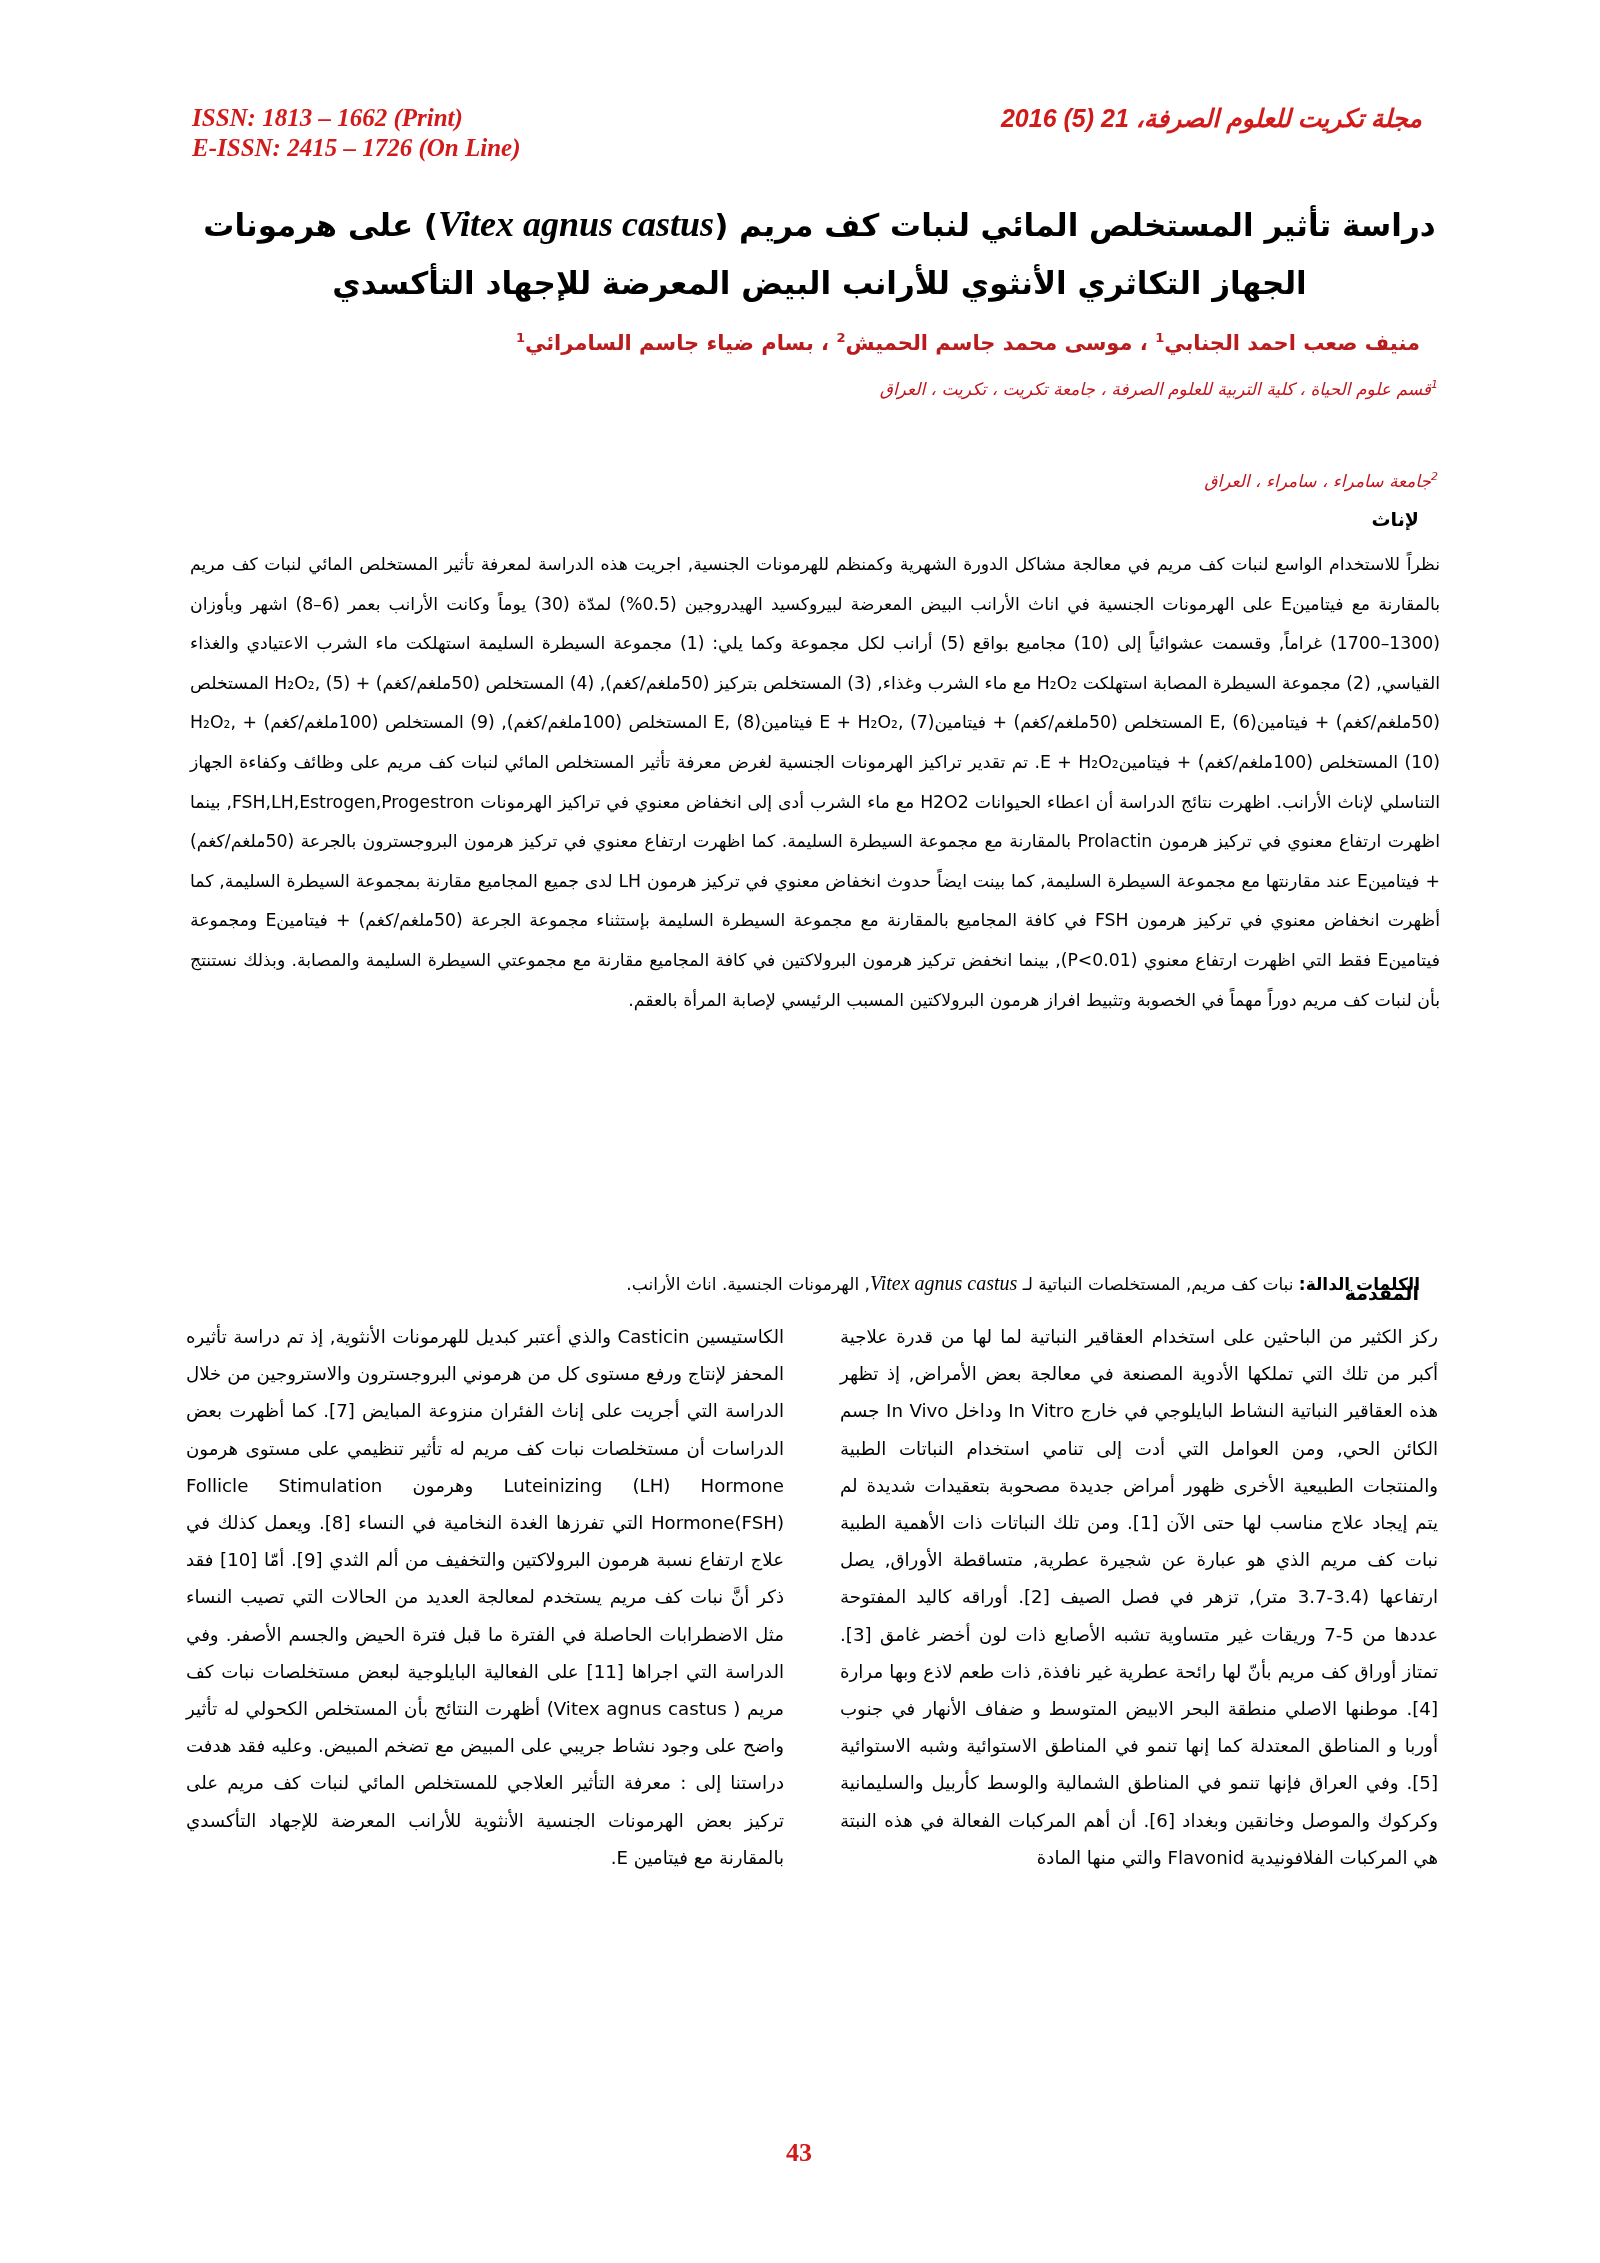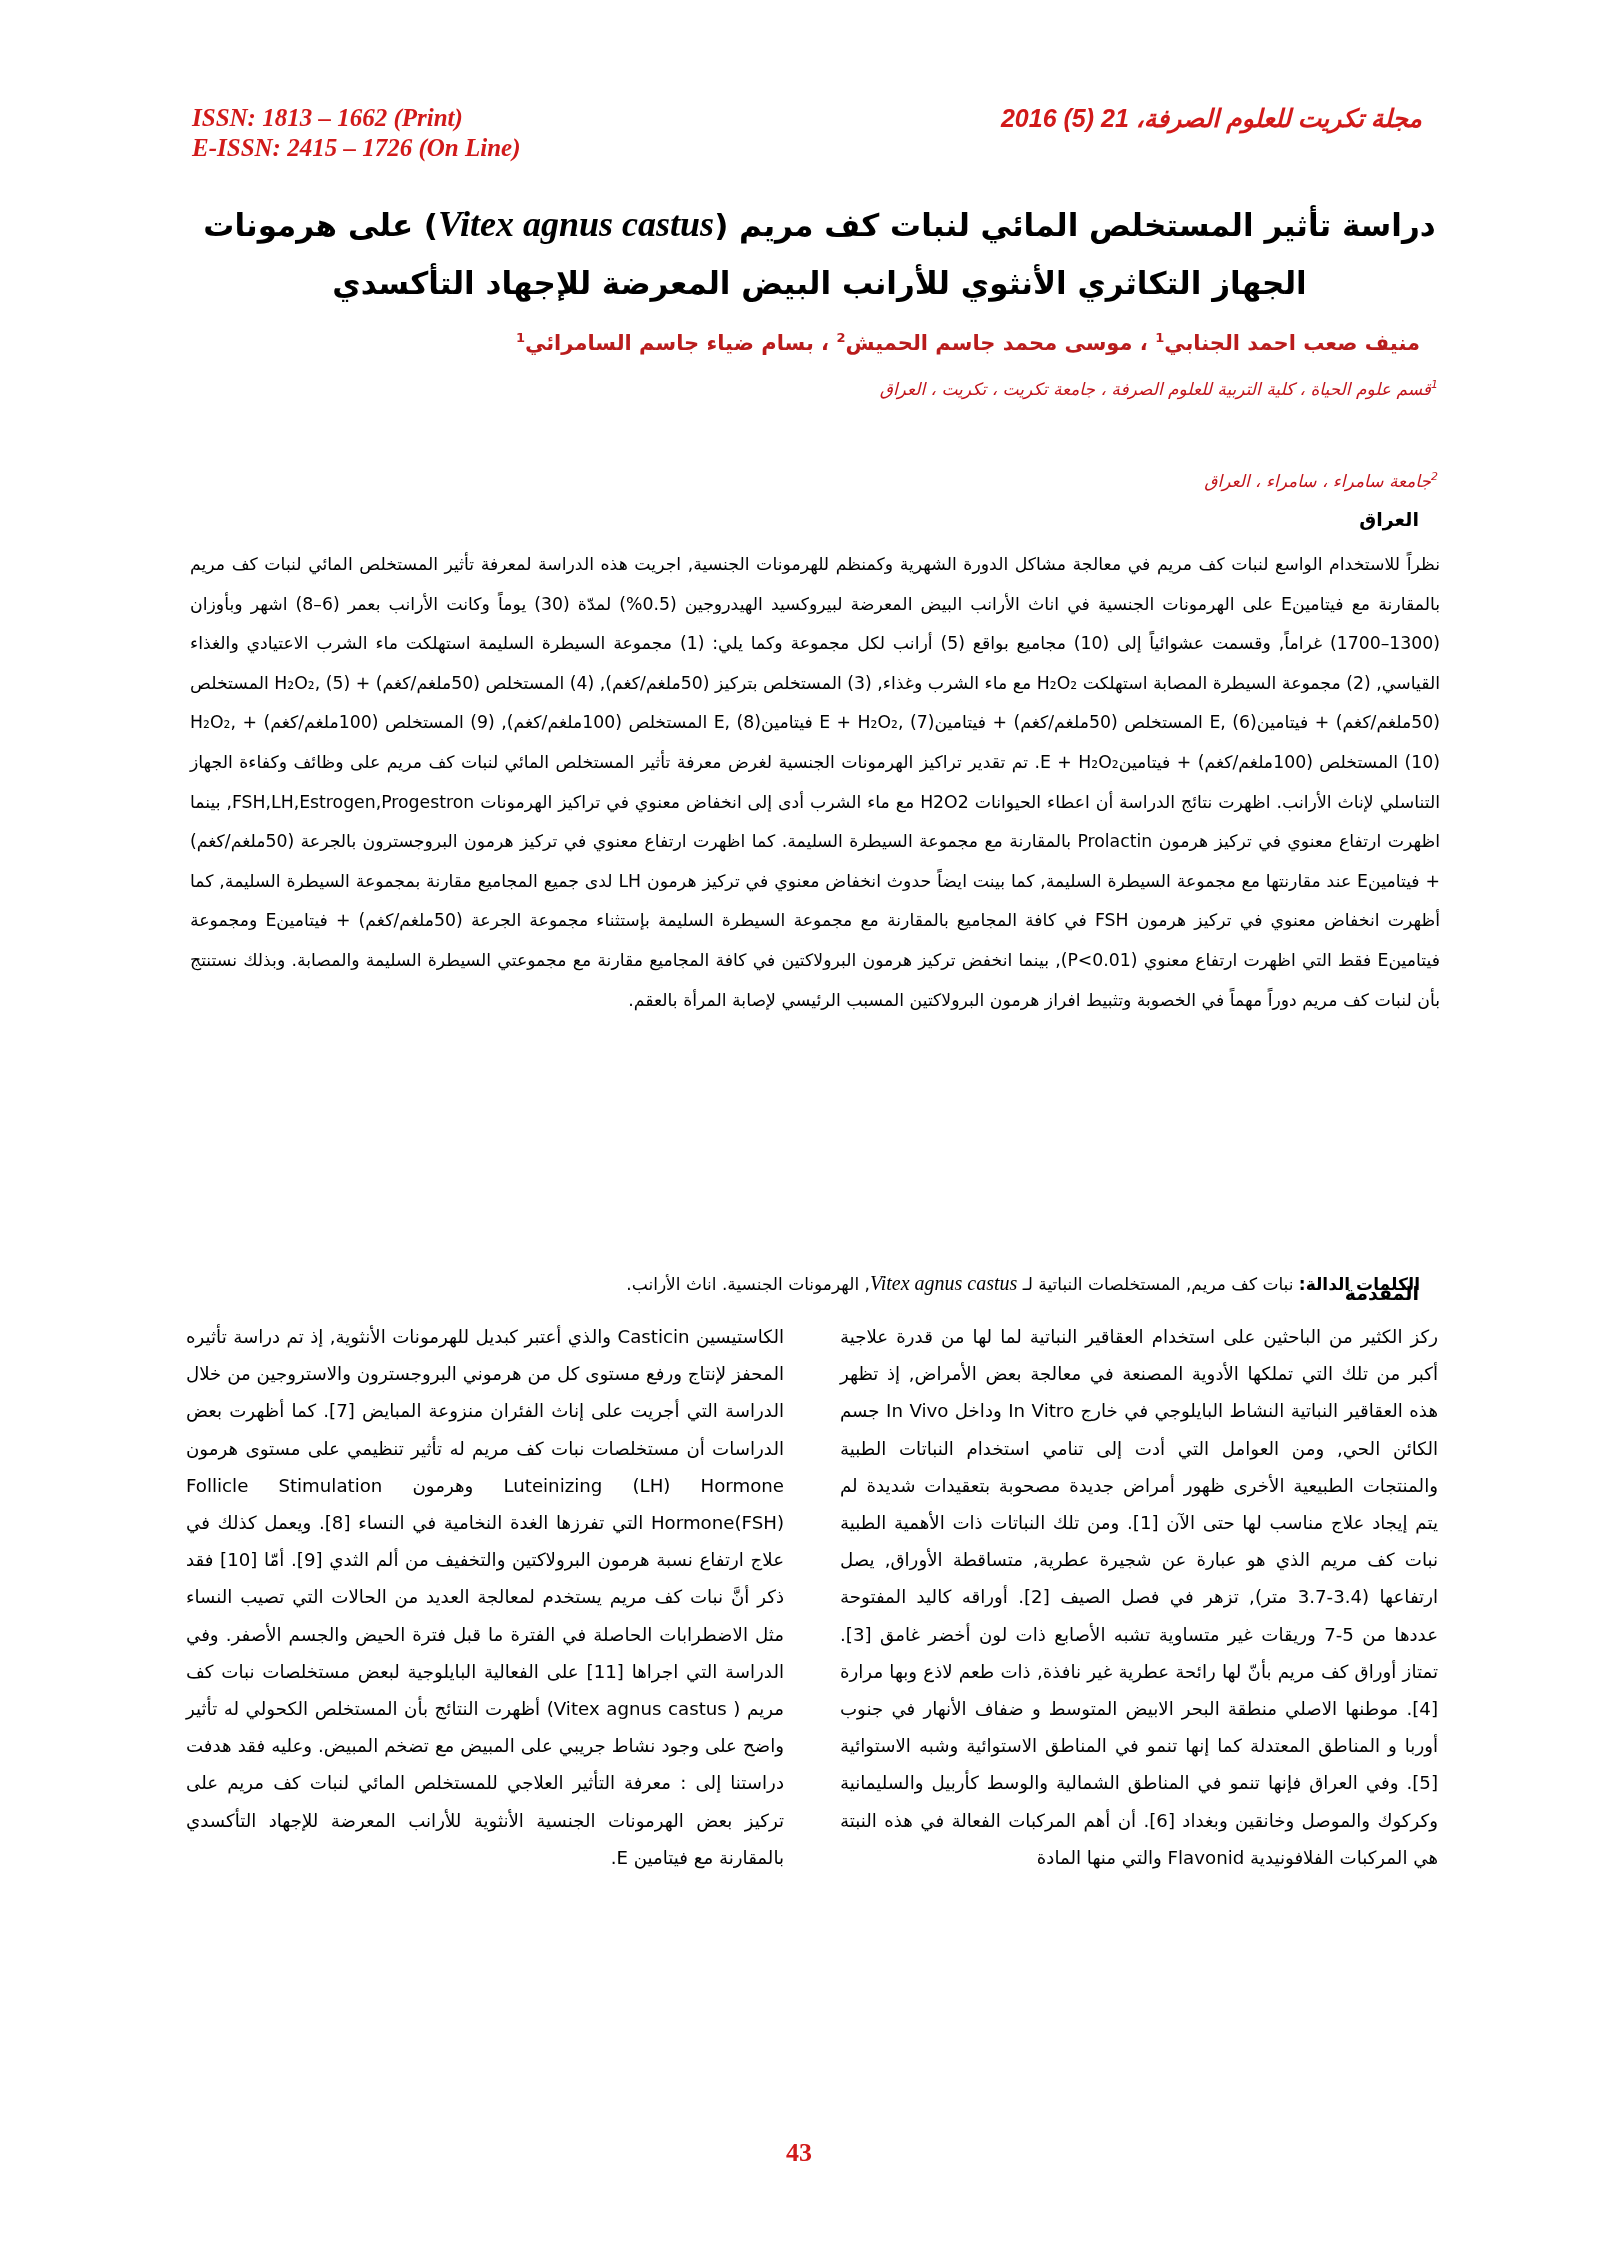--- a/index.html
+++ b/index.html
@@ -37,21 +37,21 @@
 
 <div class="title"><span>دراسة تأثير المستخلص المائي لنبات كف مريم (</span><span class="latin">Vitex agnus castus</span><span>) على هرمونات الجهاز التكاثري الأنثوي للأرانب البيض المعرضة للإجهاد التأكسدي</span></div>
 
 <div class="authors">
   <span>منيف صعب احمد الجنابي</span><sup>1</sup><span> ، </span><span>موسى محمد جاسم الحميش</span><sup>2</sup><span> ، </span><span>بسام ضياء جاسم السامرائي</span><sup>1</sup>
 </div>
 
 <div class="aff aff1"><sup>1</sup><span>قسم علوم الحياة ، كلية التربية للعلوم الصرفة ، جامعة تكريت ، تكريت ، العراق</span></div>
 <div class="aff aff2"><sup>2</sup><span>جامعة سامراء ، سامراء ، العراق</span></div>
 
-<div class="section-head abstract-head">العراق</div>
+<div class="section-head abstract-head">لإناث</div>
 <div class="abstract">نظراً للاستخدام الواسع لنبات كف مريم في معالجة مشاكل الدورة الشهرية وكمنظم للهرمونات الجنسية, اجريت هذه الدراسة لمعرفة تأثير المستخلص المائي لنبات كف مريم بالمقارنة مع فيتامينE على الهرمونات الجنسية في اناث الأرانب البيض المعرضة لبيروكسيد الهيدروجين (0.5%) لمدّة (30) يوماً وكانت الأرانب بعمر (6–8) اشهر وبأوزان (1300–1700) غراماً, وقسمت عشوائياً إلى (10) مجاميع بواقع (5) أرانب لكل مجموعة وكما يلي: (1) مجموعة السيطرة السليمة استهلكت ماء الشرب الاعتيادي والغذاء القياسي, (2) مجموعة السيطرة المصابة استهلكت H₂O₂ مع ماء الشرب وغذاء, (3) المستخلص بتركيز (50ملغم/كغم), (4) المستخلص (50ملغم/كغم) + H₂O₂, (5) المستخلص (50ملغم/كغم) + فيتامينE, (6) المستخلص (50ملغم/كغم) + فيتامينE + H₂O₂, (7) فيتامينE, (8) المستخلص (100ملغم/كغم), (9) المستخلص (100ملغم/كغم) + H₂O₂, (10) المستخلص (100ملغم/كغم) + فيتامينE + H₂O₂. تم تقدير تراكيز الهرمونات الجنسية لغرض معرفة تأثير المستخلص المائي لنبات كف مريم على وظائف وكفاءة الجهاز التناسلي لإناث الأرانب. اظهرت نتائج الدراسة أن اعطاء الحيوانات H2O2 مع ماء الشرب أدى إلى انخفاض معنوي في تراكيز الهرمونات FSH,LH,Estrogen,Progestron, بينما اظهرت ارتفاع معنوي في تركيز هرمون Prolactin بالمقارنة مع مجموعة السيطرة السليمة. كما اظهرت ارتفاع معنوي في تركيز هرمون البروجسترون بالجرعة (50ملغم/كغم) + فيتامينE عند مقارنتها مع مجموعة السيطرة السليمة, كما بينت ايضاً حدوث انخفاض معنوي في تركيز هرمون LH لدى جميع المجاميع مقارنة بمجموعة السيطرة السليمة, كما أظهرت انخفاض معنوي في تركيز هرمون FSH في كافة المجاميع بالمقارنة مع مجموعة السيطرة السليمة بإستثناء مجموعة الجرعة (50ملغم/كغم) + فيتامينE ومجموعة فيتامينE فقط التي اظهرت ارتفاع معنوي (P&lt;0.01), بينما انخفض تركيز هرمون البرولاكتين في كافة المجاميع مقارنة مع مجموعتي السيطرة السليمة والمصابة. وبذلك نستنتج بأن لنبات كف مريم دوراً مهماً في الخصوبة وتثبيط افراز هرمون البرولاكتين المسبب الرئيسي لإصابة المرأة بالعقم.</div>
 
 <div class="keywords"><b>الكلمات الدالة:</b><span> نبات كف مريم, المستخلصات النباتية لـ </span><i>Vitex agnus castus</i><span>, الهرمونات الجنسية. اناث الأرانب.</span></div>
 
 <div class="section-head intro-head">المقدمة</div>
 
 <div class="col col-right">ركز الكثير من الباحثين على استخدام العقاقير النباتية لما لها من قدرة علاجية أكبر من تلك التي تملكها الأدوية المصنعة في معالجة بعض الأمراض, إذ تظهر هذه العقاقير النباتية النشاط البايلوجي في خارج In Vitro وداخل In Vivo جسم الكائن الحي, ومن العوامل التي أدت إلى تنامي استخدام النباتات الطبية والمنتجات الطبيعية الأخرى ظهور أمراض جديدة مصحوبة بتعقيدات شديدة لم يتم إيجاد علاج مناسب لها حتى الآن [1]. ومن تلك النباتات ذات الأهمية الطبية نبات كف مريم الذي هو عبارة عن شجيرة عطرية, متساقطة الأوراق, يصل ارتفاعها (3.4-3.7 متر), تزهر في فصل الصيف [2]. أوراقه كاليد المفتوحة عددها من 5-7 وريقات غير متساوية تشبه الأصابع ذات لون أخضر غامق [3]. تمتاز أوراق كف مريم بأنّ لها رائحة عطرية غير نافذة, ذات طعم لاذع وبها مرارة [4]. موطنها الاصلي منطقة البحر الابيض المتوسط و ضفاف الأنهار في جنوب أوربا و المناطق المعتدلة كما إنها تنمو في المناطق الاستوائية وشبه الاستوائية [5]. وفي العراق فإنها تنمو في المناطق الشمالية والوسط كأربيل والسليمانية وكركوك والموصل وخانقين وبغداد [6]. أن أهم المركبات الفعالة في هذه النبتة هي المركبات الفلافونيدية Flavonid والتي منها المادة</div>
 <div class="col col-left">الكاستيسين Casticin والذي أعتبر كبديل للهرمونات الأنثوية, إذ تم دراسة تأثيره المحفز لإنتاج ورفع مستوى كل من هرموني البروجسترون والاستروجين من خلال الدراسة التي أجريت على إناث الفئران منزوعة المبايض [7]. كما أظهرت بعض الدراسات أن مستخلصات نبات كف مريم له تأثير تنظيمي على مستوى هرمون Luteinizing (LH) Hormone وهرمون Follicle Stimulation Hormone(FSH) التي تفرزها الغدة النخامية في النساء [8]. ويعمل كذلك في علاج ارتفاع نسبة هرمون البرولاكتين والتخفيف من ألم الثدي [9]. أمّا [10] فقد ذكر أنَّ نبات كف مريم يستخدم لمعالجة العديد من الحالات التي تصيب النساء مثل الاضطرابات الحاصلة في الفترة ما قبل فترة الحيض والجسم الأصفر. وفي الدراسة التي اجراها [11] على الفعالية البايلوجية لبعض مستخلصات نبات كف مريم ( Vitex agnus castus) أظهرت النتائج بأن المستخلص الكحولي له تأثير واضح على وجود نشاط جريبي على المبيض مع تضخم المبيض. وعليه فقد هدفت دراستنا إلى : معرفة التأثير العلاجي للمستخلص المائي لنبات كف مريم على تركيز بعض الهرمونات الجنسية الأنثوية للأرانب المعرضة للإجهاد التأكسدي بالمقارنة مع فيتامين E.</div>
 
 <div class="page-num">43</div>

